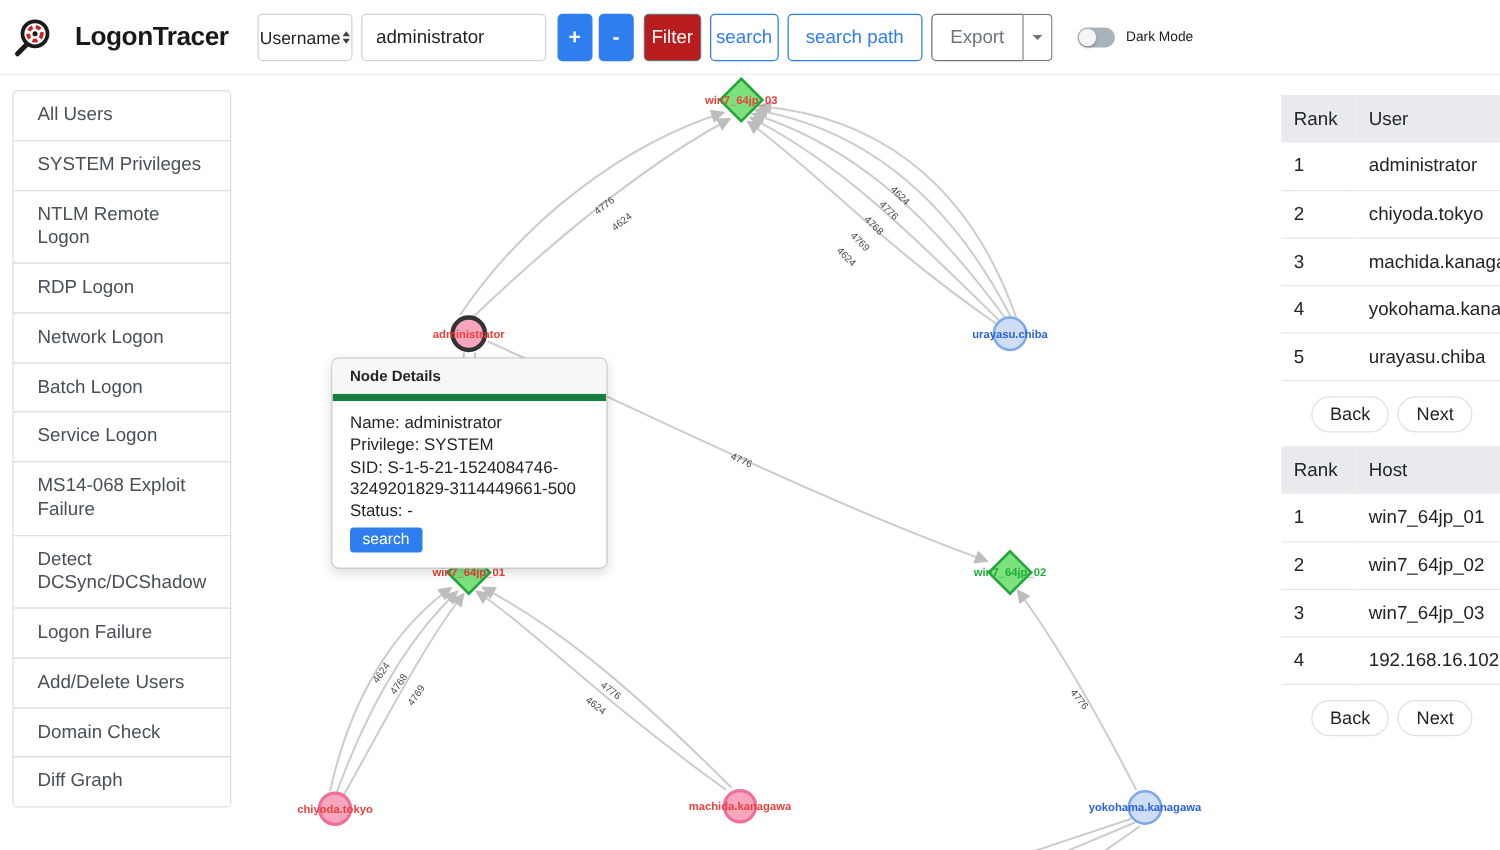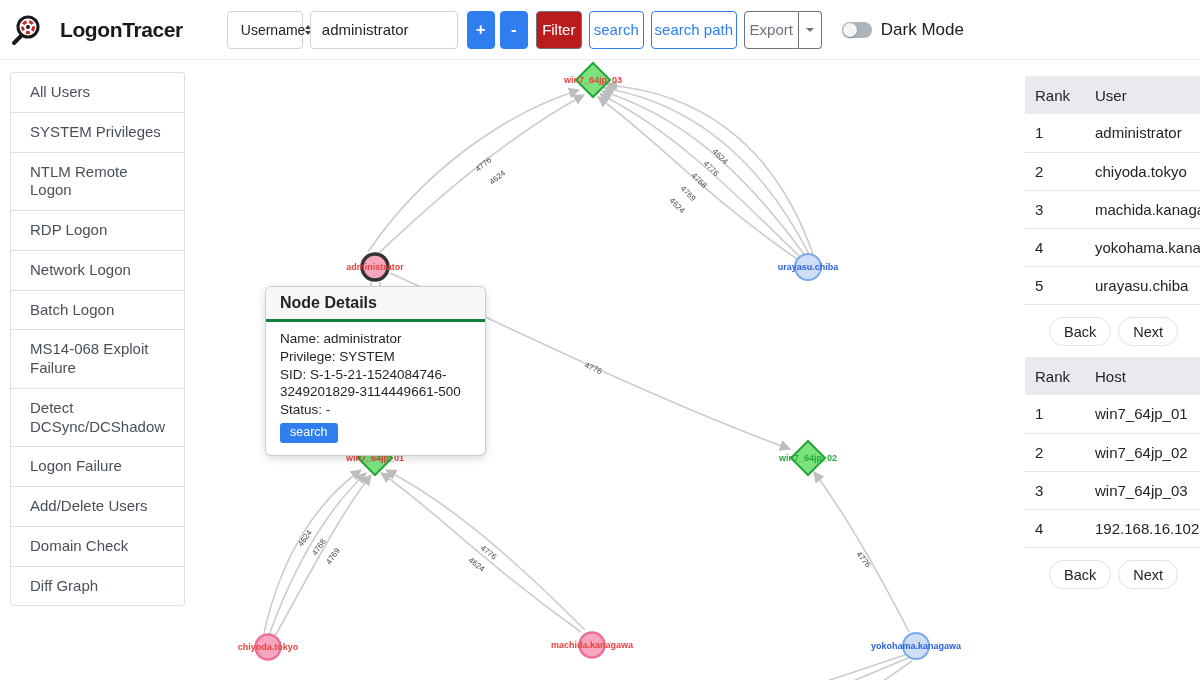--- a/index.html
+++ b/index.html
@@ -10,52 +10,52 @@
   }
   
   .toolbar {
     position:absolute; top:0; left:0; width:1200px; height:60px;
     background:#fff; border-bottom:1px solid #ededed;
     display:flex; align-items:center; z-index:10;
   }
   .logo { display:flex; align-items:center; margin-left:10px; }
   .logo-text { font-size:21px; font-weight:800; color:#17191c; letter-spacing:-0.4px; margin-left:18px; }
   .select {
-    margin-left:44px; width:76px; height:38px; border:1px solid #ced4da; border-radius:4px;
-    display:flex; align-items:center; justify-content:space-between; padding:0 13px;
+    margin-left:23px; width:76px; height:38px; border:1px solid #ced4da; border-radius:4px;
+    display:flex; align-items:center; justify-content:space-between; padding:0 1px;
     font-size:14px; color:#212529; background:#fff; cursor:pointer;
   }
   .caret-ud { display:flex; flex-direction:column; align-items:center; }
   .caret-ud i { display:block; width:0; height:0; }
   .caret-ud .up { border-left:3.5px solid transparent; border-right:3.5px solid transparent; border-bottom:4.5px solid #3c4043; margin-bottom:2px; }
   .caret-ud .dn { border-left:3.5px solid transparent; border-right:3.5px solid transparent; border-top:4.5px solid #3c4043; }
   .txt {
     margin-left:7px; width:148px; height:38px; border:1px solid #ced4da; border-radius:4px;
     font-size:15px; color:#212529; padding:0 11px; font-family:"Liberation Sans",sans-serif; outline:none;
   }
   .btn {
     height:38px; border-radius:4px; font-size:15px; font-family:"Liberation Sans",sans-serif;
     display:inline-flex; align-items:center; justify-content:center; cursor:pointer; border:1px solid transparent;
   }
   .btn-primary { background:#2e7ef0; color:#fff; border-color:#2e7ef0; }
   .btn-plus  { margin-left:9px;  width:28px; font-size:17px; font-weight:bold; }
   .btn-minus { margin-left:5px;  width:28px; font-size:17px; font-weight:bold; }
   .btn-filter { margin-left:8px; width:46px; background:#b91c1c; color:#fff; border-color:#6c757d; }
   .btn-outline-primary { background:#fff; color:#2e7ef0; border:1px solid #2e7ef0; }
   .btn-search { margin-left:7px; width:55px; }
-  .btn-searchpath { margin-left:7px; width:86px; }
+  .btn-searchpath { margin-left:7px; width:108px; }
   .export-group { display:flex; margin-left:7px; }
   .btn-outline-secondary { background:#fff; color:#6c757d; border:1px solid #6c757d; }
-  .btn-export { width:55px; border-radius:4px 0 0 4px; }
+  .btn-export { width:74px; border-radius:4px 0 0 4px; }
   .btn-export-caret { width:23px; border-radius:0 4px 4px 0; border-left:none; }
   .caret-down { width:0; height:0; border-left:4px solid transparent; border-right:4px solid transparent; border-top:4.5px solid #6c757d; }
   .darkmode { display:flex; align-items:center; margin-left:20px; }
   .toggle-track { width:30px; height:16px; border-radius:8px; background:#aab2ba; position:relative; cursor:pointer; }
   .toggle-knob { position:absolute; left:1px; top:1px; width:14px; height:14px; border-radius:50%; background:#f4f5f6; box-shadow:0 1px 2px rgba(0,0,0,.3); }
-  .darkmode-label { font-size:17px; color:#202124; margin-left:9px; }
+  .darkmode-label { font-size:11px; color:#202124; margin-left:9px; }
   
   .sidebar { position:absolute; left:10px; top:72px; width:175px; z-index:5; background:#fff; border-radius:4px; }
   .side-item {
     border:1px solid rgba(0,0,0,.125); margin-top:-1px; padding:10px 19px;
     font-size:15px; color:#495057; background:#fff; cursor:pointer; line-height:1.25;
   }
   .side-item:first-child { margin-top:0; border-radius:4px 4px 0 0; }
   .side-item:last-child { border-radius:0 0 4px 4px; }
   
   .graph-svg { position:absolute; left:0; top:60px; z-index:1; }
@@ -63,22 +63,22 @@
   .elabel { font-size:8px; fill:#4a4a4a; }
   .nlabel { font-size:9px; font-weight:bold; text-anchor:middle; }
   .gnode { cursor:pointer; }
   
   .popup {
     position:absolute; left:265px; top:286px; width:221px; z-index:6;
     background:#fff; border:1px solid rgba(0,0,0,.2); border-radius:6px;
     box-shadow:0 3px 9px rgba(0,0,0,.14); font-size:13.5px;
   }
   .popup-header {
-    padding:7px 14px; background:#f7f7f7; border-bottom:3px solid #15803d;
-    border-radius:5px 5px 0 0; font-weight:bold; font-size:16px; color:#212529;
+    padding:7px 14px; background:#f7f7f7; border-bottom:6px solid #15803d;
+    border-radius:5px 5px 0 0; font-weight:bold; font-size:12px; color:#212529;
   }
   .popup-body { padding:7px 14px 12px; line-height:1.2; color:#212529; overflow-wrap:break-word; }
   .popup-body div { margin-top:2px; }
   .popup-search-btn {
     display:inline-block; margin-top:5px; background:#2e7ef0; color:#fff; font-size:12.5px;
     padding:2px 10px 3px; border-radius:3px; cursor:pointer;
   }
   
   .rank-panel { position:absolute; left:1025px; width:175px; z-index:5; background:#fff; }
   .panel-users { top:76px; }
@@ -220,20 +220,21 @@
   </div>
 </div>
 
 <div class="sidebar">
   <div class="side-item">All Users</div>
   <div class="side-item">SYSTEM Privileges</div>
   <div class="side-item">NTLM Remote Logon</div>
   <div class="side-item">RDP Logon</div>
   <div class="side-item">Network Logon</div>
   <div class="side-item">Batch Logon</div>
+  <div class="side-item">Service Logon</div>
   <div class="side-item">MS14-068 Exploit Failure</div>
   <div class="side-item">Detect DCSync/DCShadow</div>
   <div class="side-item">Logon Failure</div>
   <div class="side-item">Add/Delete Users</div>
   <div class="side-item">Domain Check</div>
   <div class="side-item">Diff Graph</div>
 
 </div>
 
 <div class="popup">

